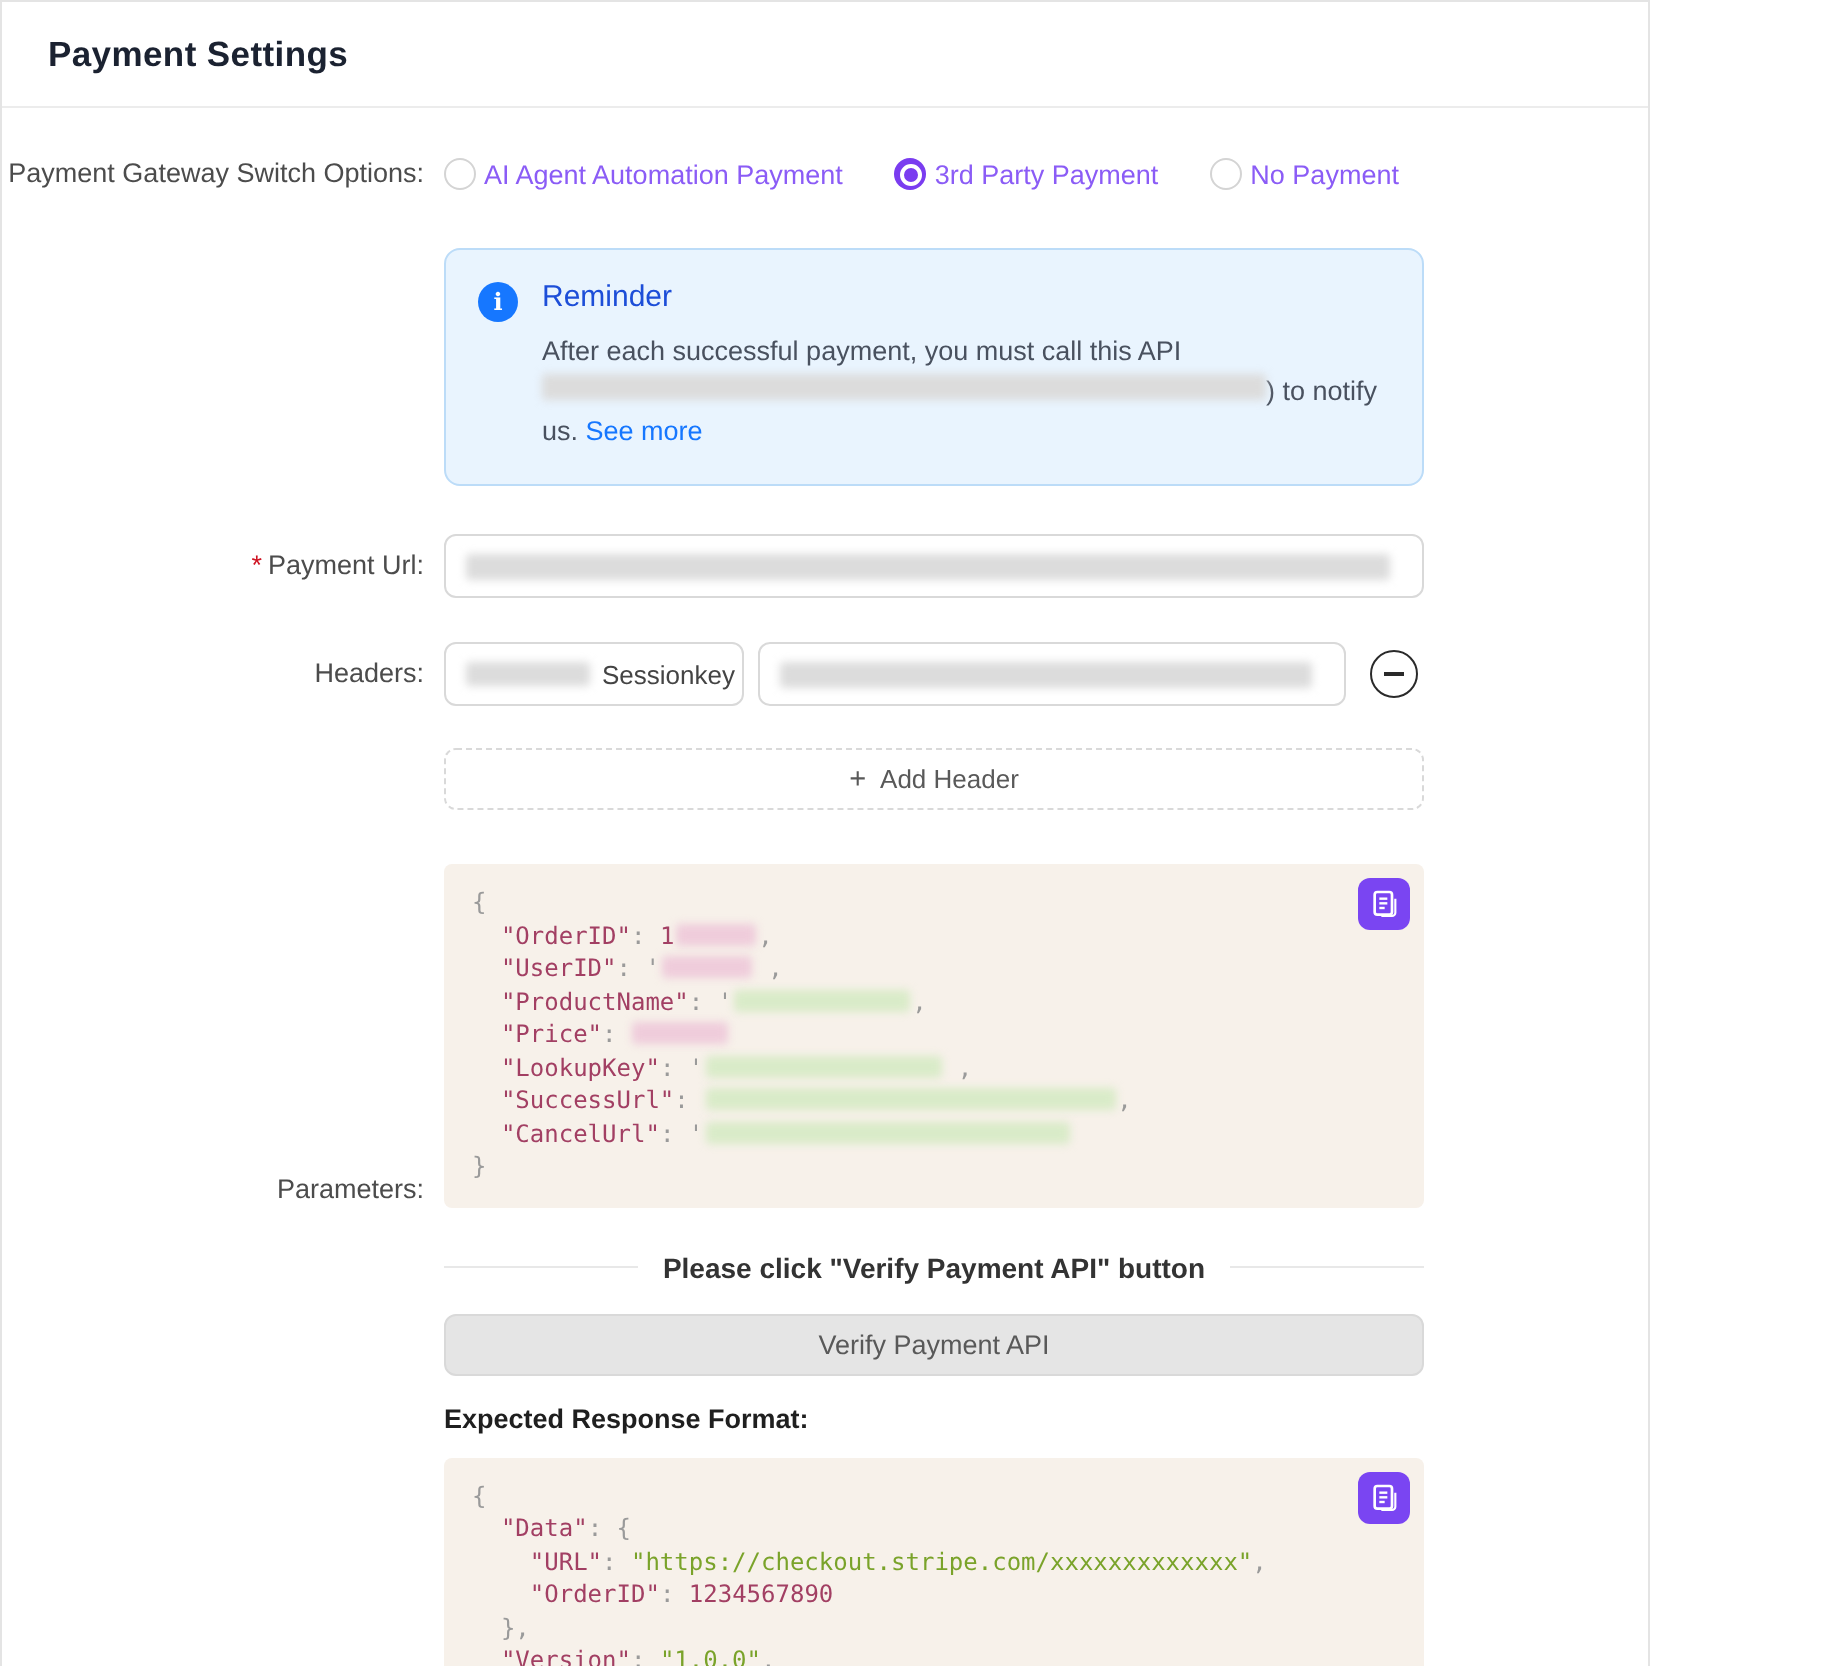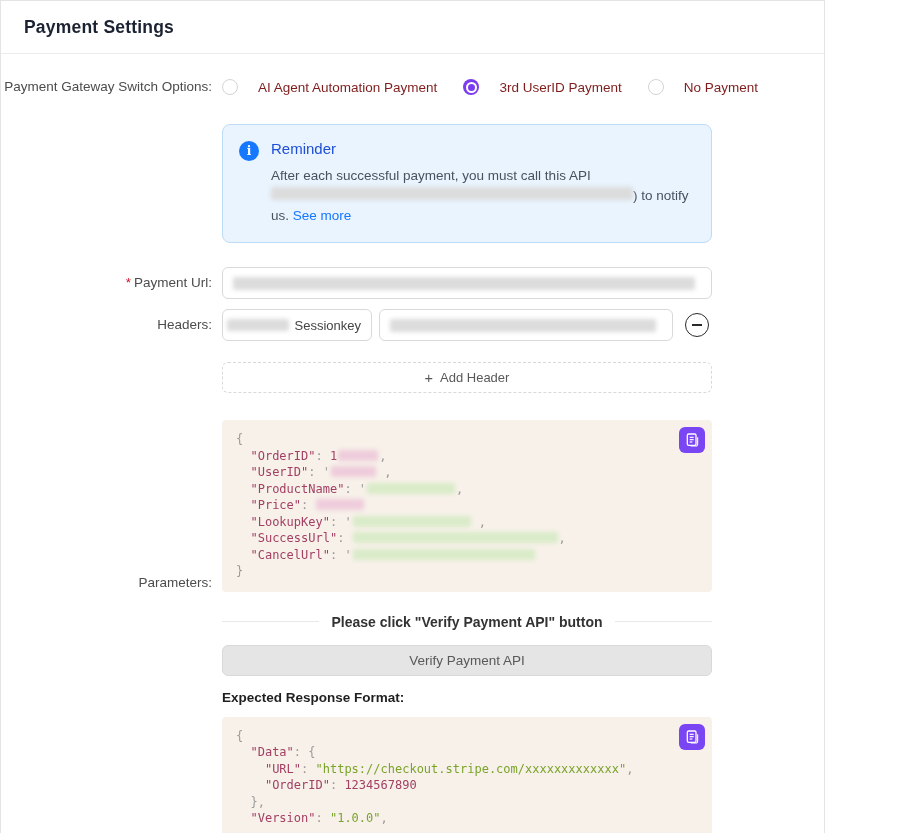--- a/index.html
+++ b/index.html
@@ -21,21 +21,21 @@
 
   .row { display:flex; align-items:center; }
   .label-col {
     width:221px; flex:none; text-align:right; padding-right:10px;
     font-size:13.5px; color:#4c4c4c; line-height:18px;
   }
   .req { color:#cf1322; margin-right:3px; }
 
   
   .radio-group { display:flex; align-items:center; gap:26px; }
-  .radio-option { display:flex; align-items:center; gap:20px; cursor:pointer; font-size:13.5px; color:#7f1d1d; }
+  .radio-option { display:flex; align-items:center; gap:4px; cursor:pointer; font-size:13.5px; color:#8b5cf6; }
   .radio-circle {
     width:16px; height:16px; border-radius:50%;
     border:1px solid #d4d4d4; background:#fff; flex:none; position:relative;
   }
   .radio-circle.selected { border:none; background:#7a3cf0; }
   .radio-circle.selected::after {
     content:""; position:absolute; inset:2.5px;
     border:2.5px solid #fff; border-radius:50%;
   }
 
@@ -65,22 +65,22 @@
     display:inline-block; height:12px; border-radius:2px;
     filter:blur(2px); vertical-align:baseline; flex:none;
   }
   .redact.gray  { background:#dcdcdc; }
   .redact.pink  { background:#efccdb; }
   .redact.green { background:#d9ebc8; }
   .redact.tall  { height:13px; }
 
   .row-url { margin-top:24px; }
   .url-input { width:490px; }
-  .row-headers { margin-top:10px;border-radius:11px; }
-  .hdr-key-input { width:150px; gap:6px;justify-content:flex-end; }
+  .row-headers { margin-top:22px;border-radius:11px; }
+  .hdr-key-input { width:150px; gap:6px; }
   .hdr-val-input { width:294px; margin-left:7px; }
   .minus-btn {
     width:24px; height:24px; margin-left:12px; border-radius:50%;
     border:1.6px solid #2a2a2a; background:#fff; cursor:pointer; flex:none;
     display:flex; align-items:center; justify-content:center; padding:0;
   }
   .minus-btn::after { content:""; width:10px; height:1.6px; background:#2a2a2a; display:block; }
 
   .add-header-btn {
     margin:21px 0 0 221px; width:490px; height:31px;
@@ -138,21 +138,21 @@
     
     <div class="row">
       <div class="label-col">Payment Gateway Switch Options:</div>
       <div class="radio-group">
           <label class="radio-option">
             <span class="radio-circle"></span>
             <span>AI Agent Automation Payment</span>
           </label>
           <label class="radio-option">
             <span class="radio-circle selected"></span>
-            <span>3rd UserID Payment</span>
+            <span>3rd Party Payment</span>
           </label>
           <label class="radio-option">
             <span class="radio-circle"></span>
             <span>No Payment</span>
           </label>
         </div>
     </div>
 
     
     <div class="reminder">

